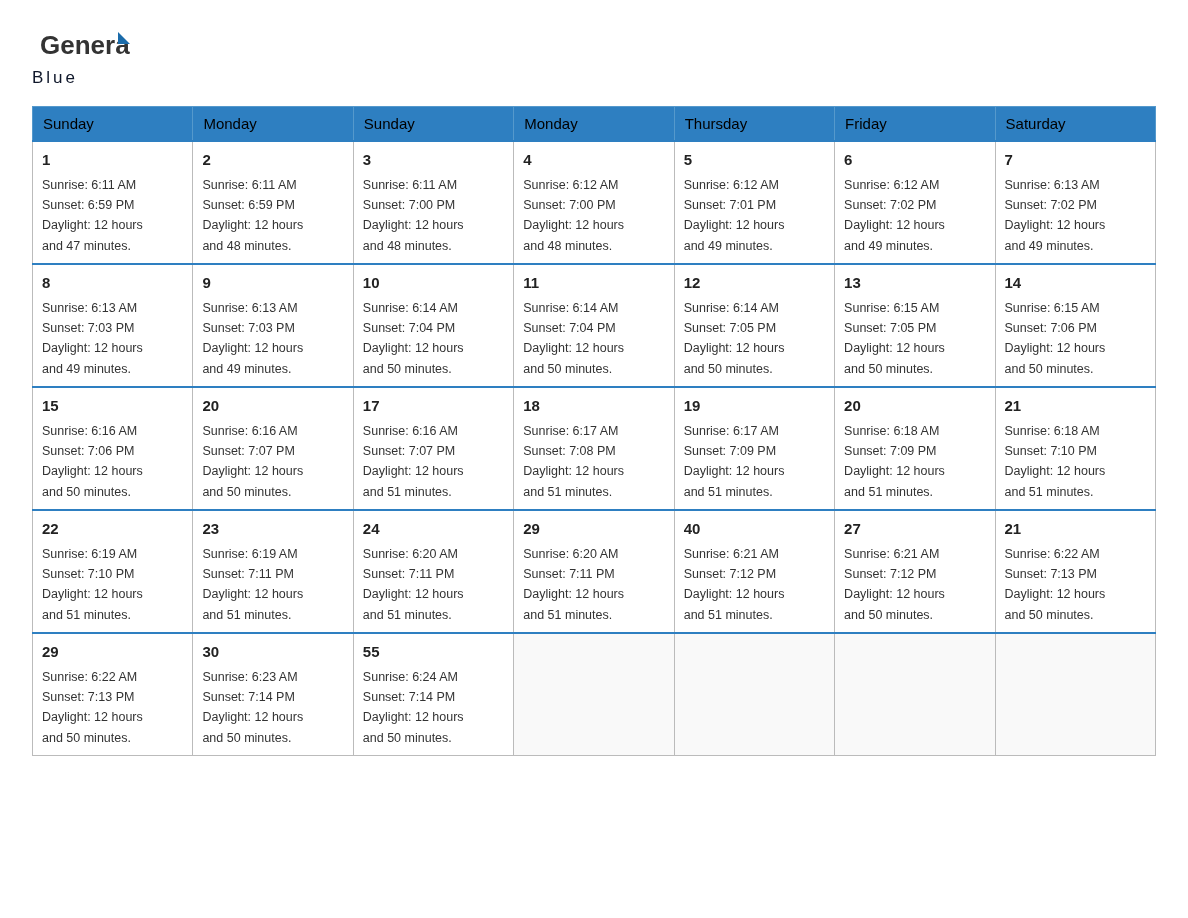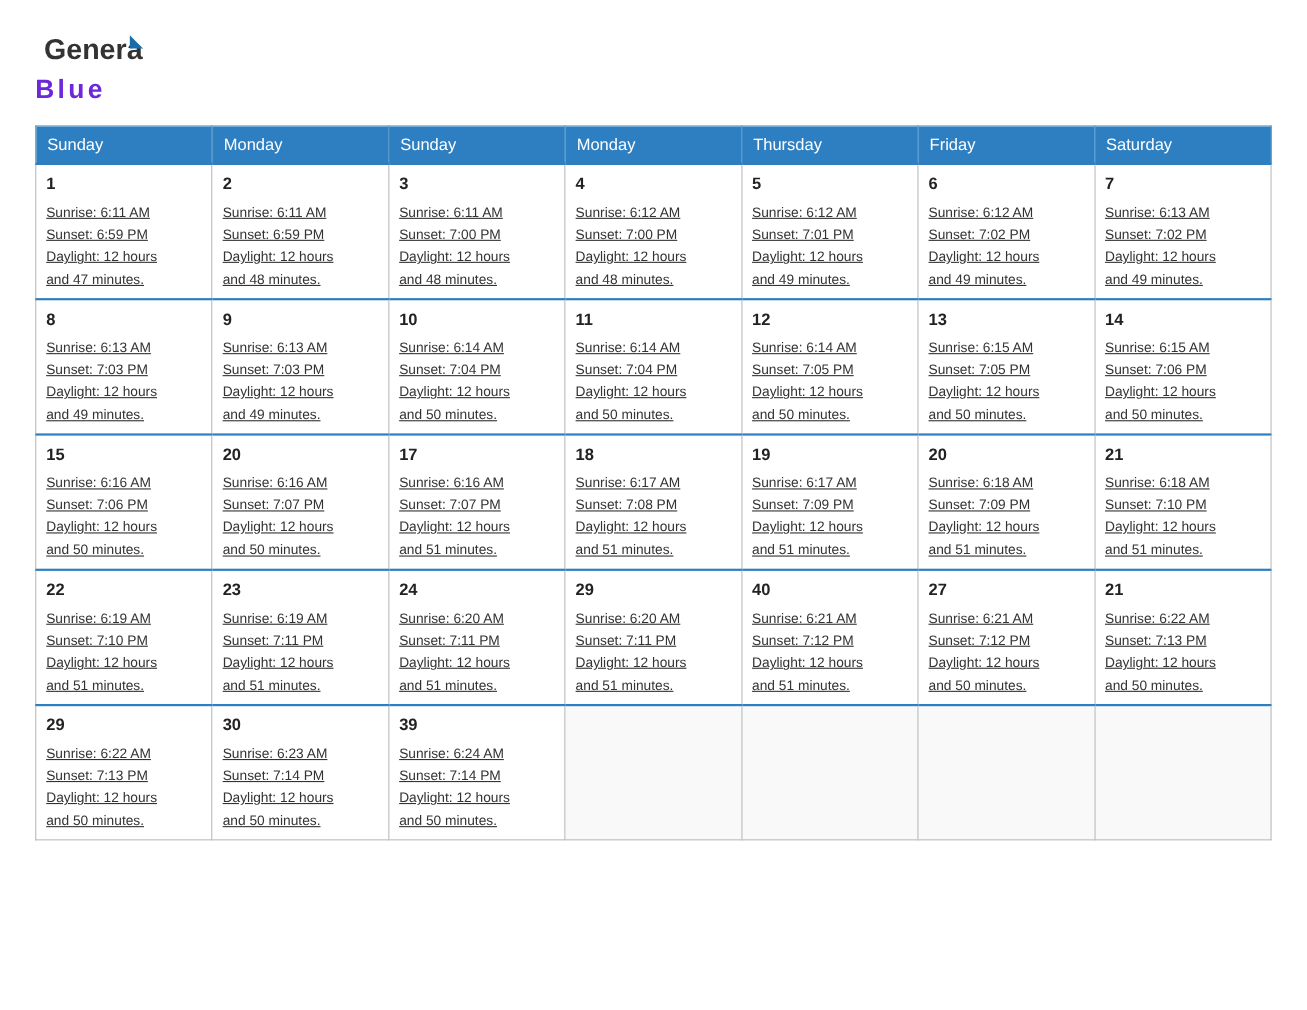--- a/index.html
+++ b/index.html
@@ -31,21 +31,21 @@
       color: #555;
       margin-top: 4px;
     }
     .calendar {
       width: 100%;
       border-collapse: collapse;
       border: 1px solid #aaa;
     }
     .calendar th {
       background-color: #2e7fc1;
-      color: #ffffff;
+      color: #000000;
       font-size: 15px;
       font-weight: normal;
       padding: 8px 10px;
       text-align: left;
       border: 1px solid #5599cc;
     }
     .calendar td {
       vertical-align: top;
       padding: 7px 9px;
       border: 1px solid #bbb;
@@ -58,21 +58,20 @@
       font-size: 15px;
       font-weight: bold;
       color: #222;
       display: block;
       margin-bottom: 3px;
     }
     .day-info {
       font-size: 12.5px;
       color: #333;
       line-height: 1.55;
-      text-decoration: underline;
     }
     .calendar td.empty {
       background: #f9f9f9;
     }
     .week-row td {
       border-top: 2px solid #2e7fc1;
     }
     .logo-img {
       display: flex;
       align-items: center;
@@ -86,23 +85,23 @@
       display: flex;
       align-items: center;
       font-size: 30px;
       font-weight: bold;
       color: #333;
     }
     .logo-line1 .blue-part {
       color: #1a6baa;
     }
     .logo-line2 {
-      font-size: 24px;
-      font-weight: bold;
-      color: #6d28d9;
+      font-size: 17px;
+      font-weight: normal;
+      color: #0f172a;
       letter-spacing: 3px;
       margin-top: 0px;
     }
   </style>
 </head>
 <body>
 
 <div class="header">
   <div class="logo-img">
     <div class="logo-text-group">
@@ -261,21 +260,21 @@
       <tr class="week-row">
         <td>
         <span class="day-number">29</span>
         <span class="day-info">Sunrise: 6:22 AM<br>Sunset: 7:13 PM<br>Daylight: 12 hours<br>and 50 minutes.</span>
       </td>
         <td>
         <span class="day-number">30</span>
         <span class="day-info">Sunrise: 6:23 AM<br>Sunset: 7:14 PM<br>Daylight: 12 hours<br>and 50 minutes.</span>
       </td>
         <td>
-        <span class="day-number">39</span>
+        <span class="day-number">55</span>
         <span class="day-info">Sunrise: 6:24 AM<br>Sunset: 7:14 PM<br>Daylight: 12 hours<br>and 50 minutes.</span>
       </td>
         <td class="empty"></td>
         <td class="empty"></td>
         <td class="empty"></td>
         <td class="empty"></td>
       </tr>
     </tbody>
 </table>
 

